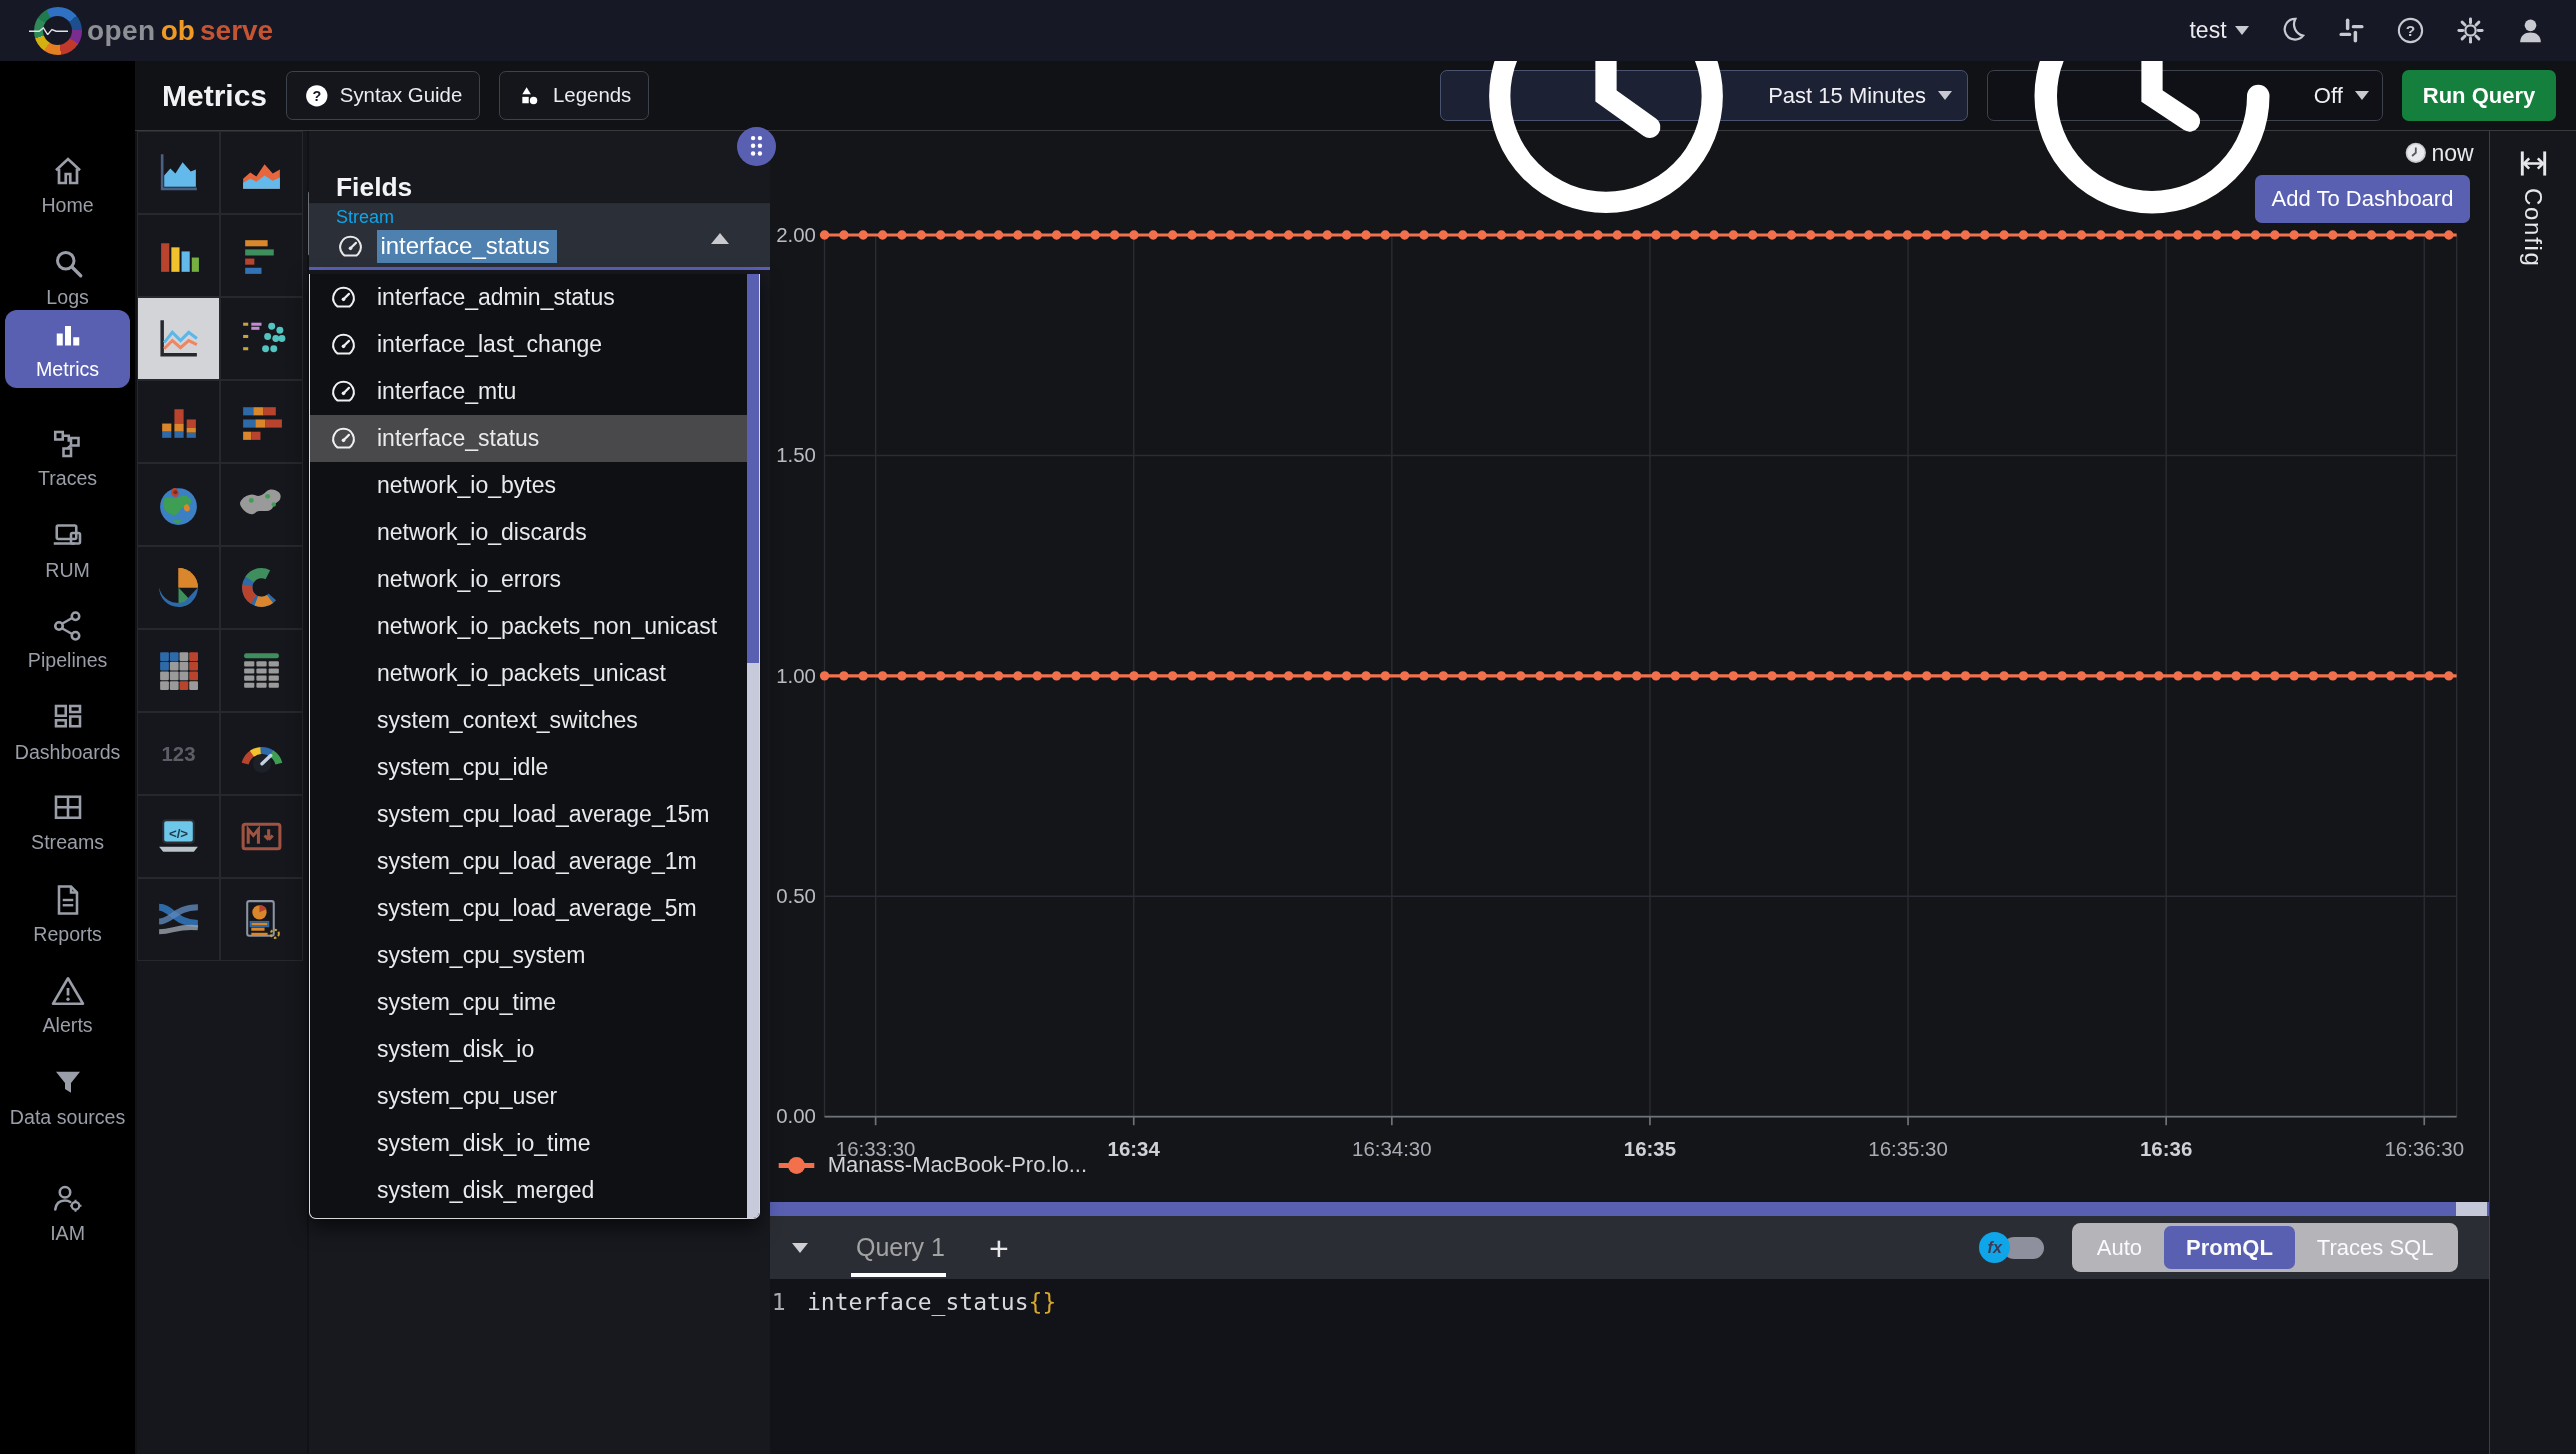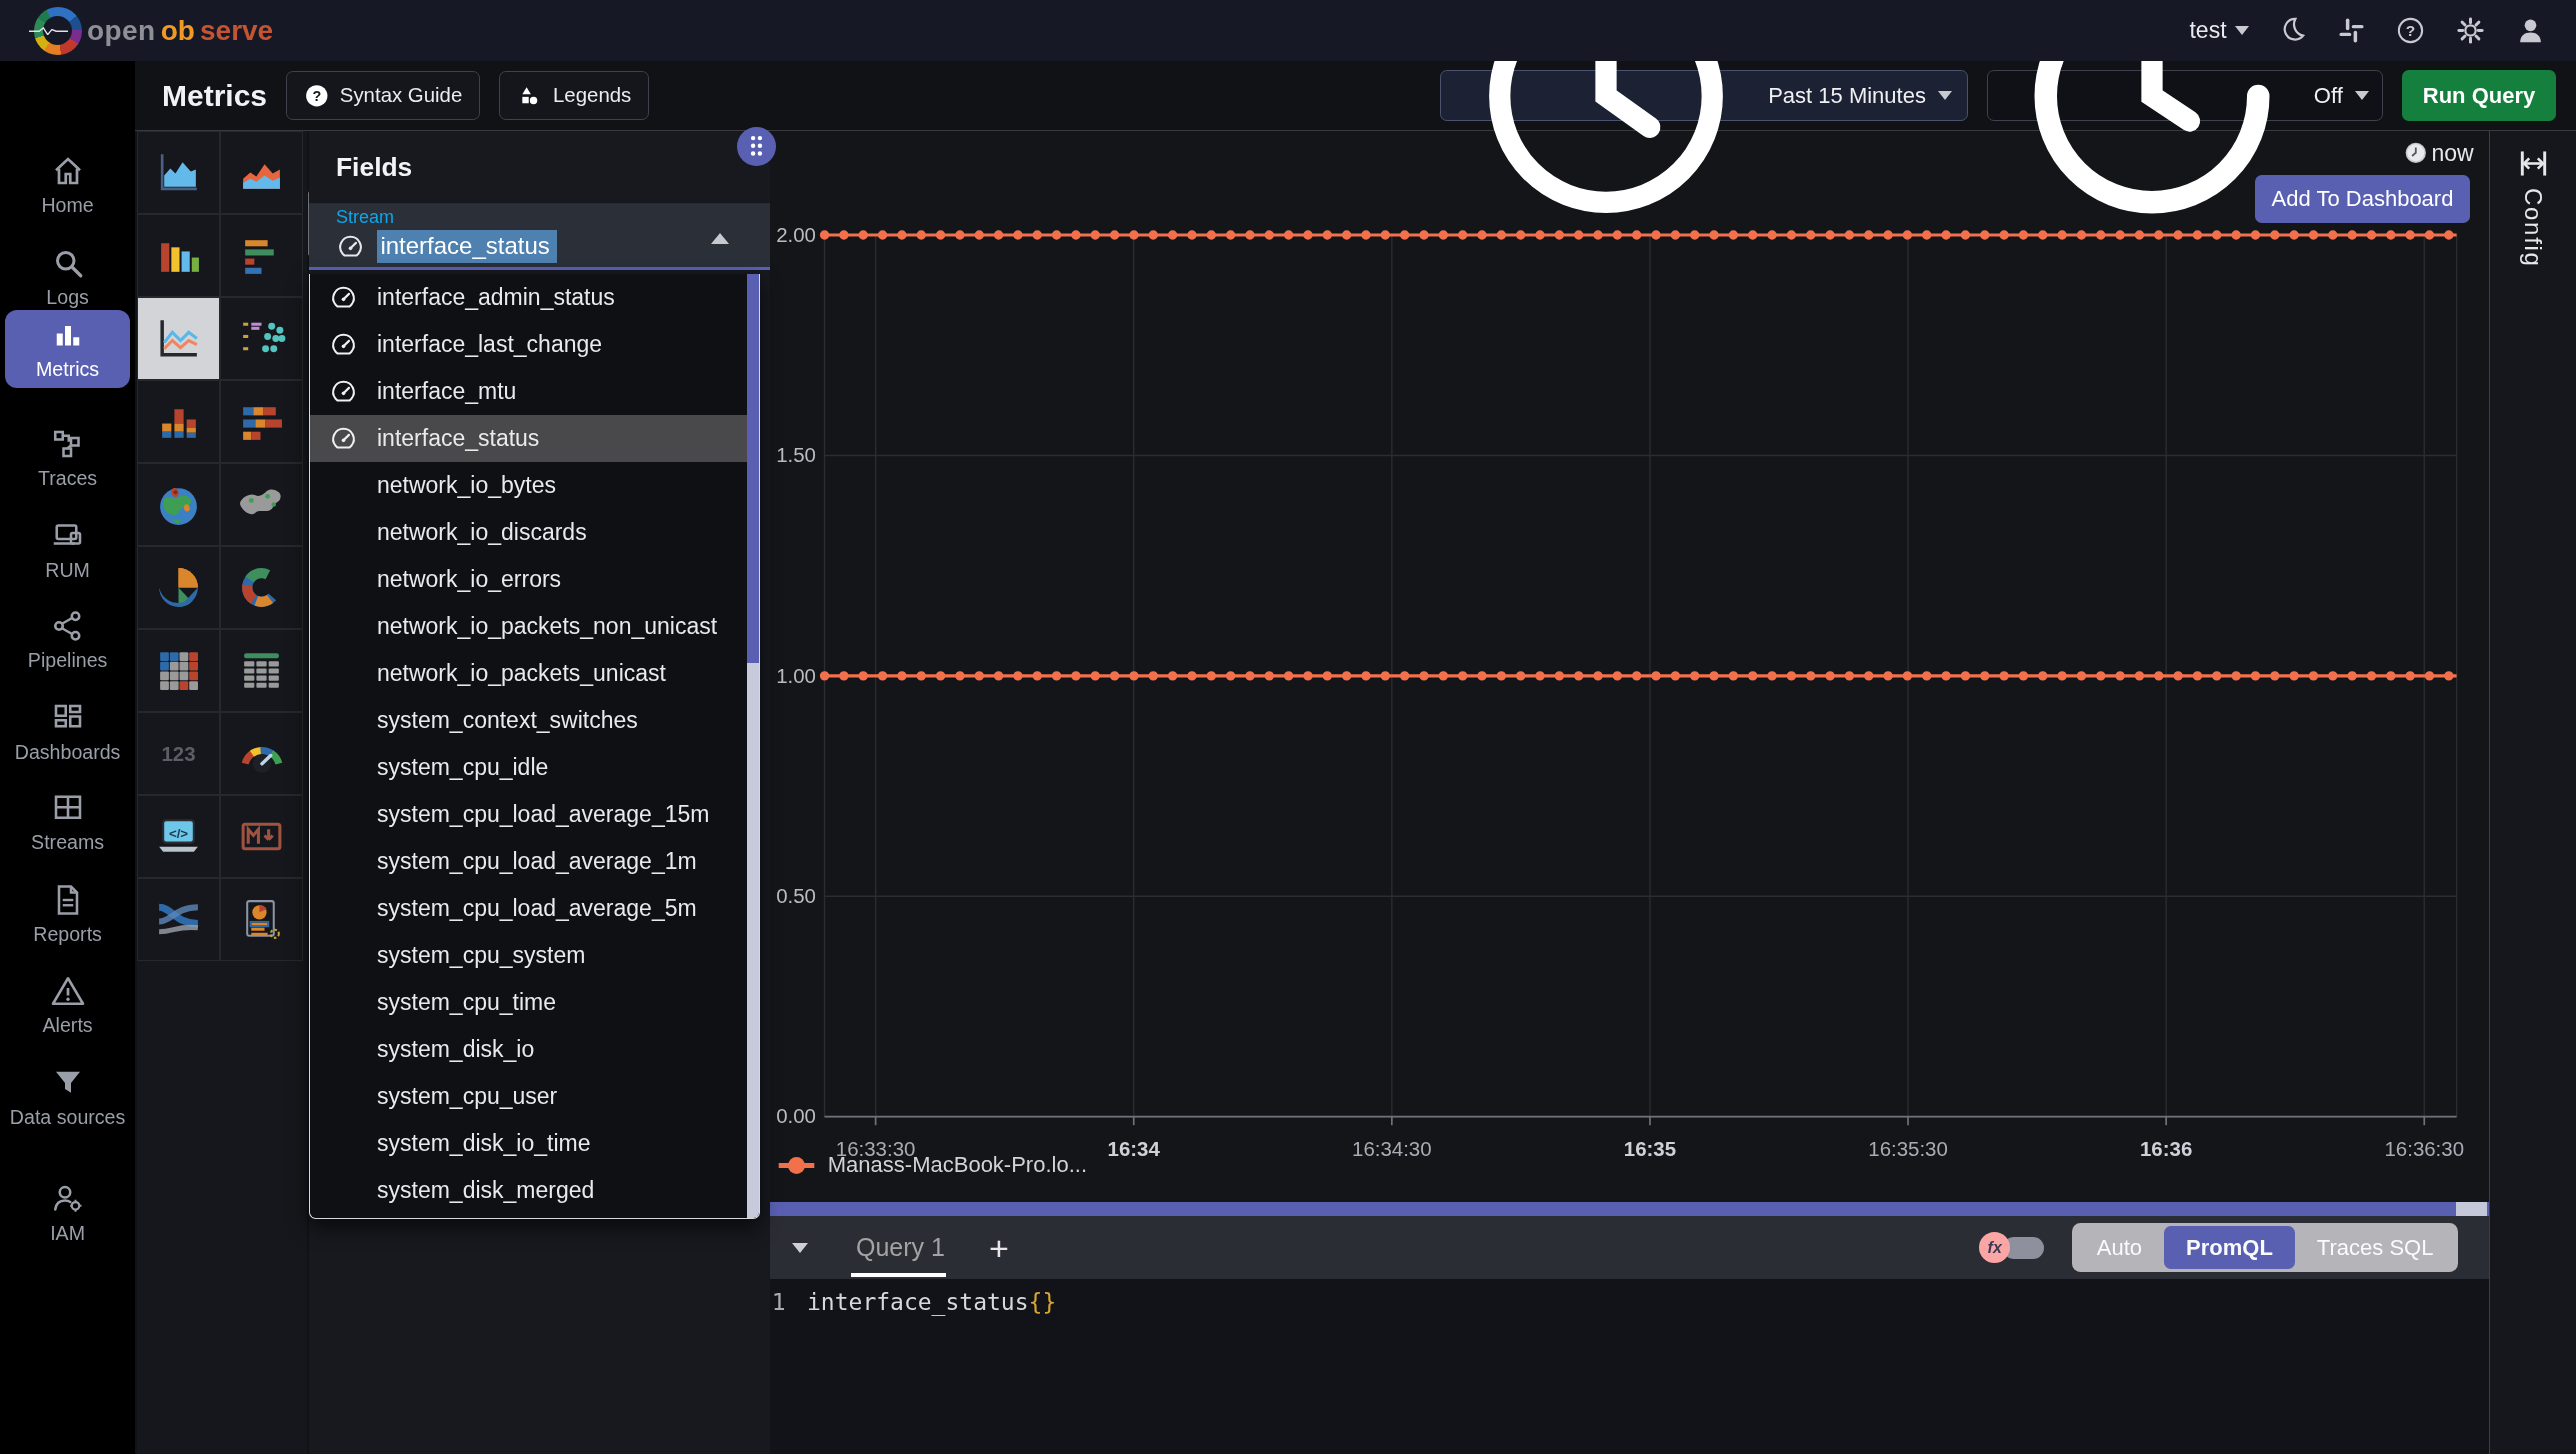--- a/index.html
+++ b/index.html
@@ -52,21 +52,21 @@
   
   #chart-selector { position:absolute; left:137px; top:131px; width:170px; height:1324px; background:#15171c; }
   #selector-grid { display:grid; grid-template-columns:83px 83px; grid-auto-rows:83px; }
   .sel-cell { border:0.9px solid #27282d; display:flex; align-items:center; justify-content:center; cursor:pointer; background:#15171c; }
   .sel-cell.selected { background:#d3d4d7; }
   .sel-cell svg { width:49px; height:49px; }
   #selector-scrollbar { position:absolute; right:-6.8px; top:60px; width:6px; height:65px; background:#707077; border-radius:2.6px; }
 
   
   #fields-panel { position:absolute; left:309px; top:131px; width:461px; height:1324px; background:#17191f; }
-  #fields-header { height:73px; border-bottom:0.9px solid #2a2b30; display:flex; align-items:center; }
+  #fields-header { height:73px; border-bottom:0.9px solid #2a2b30; display:flex; align-items:flex-end; }
   #fields-title { font-size:26.4px; font-weight:600; color:#f4f4f6; margin-left:27px; }
   #drag-handle { position:absolute; right:-6px; top:-4.3px; width:39px; height:39px; border-radius:50%;
     background:#5960b2; display:flex; align-items:center; justify-content:center; z-index:35; cursor:grab; }
   #stream-row { position:relative; height:66px; background:#2b2f38; border-bottom:3.4px solid #5a61b8; padding:3.4px 0 0 27px; cursor:pointer; }
   #stream-label { font-size:18px; color:#0ea5e9; }
   #stream-value-line { display:flex; align-items:center; gap:12px; margin-top:1.7px; }
   #stream-value-line svg { width:29px; height:29px; color:#e8e8ea; flex:none; }
   #stream-value { font-size:24px; color:#ffffff; background:#4e81b0; padding:1.7px 6.8px 3.4px 3.4px; }
   #stream-collapse { position:absolute; right:41px; top:29px; width:0; height:0;
     border-left:9.4px solid transparent; border-right:9.4px solid transparent; border-bottom:11px solid #c9c9ce; }
@@ -103,21 +103,21 @@
   #query-collapse { margin-left:22px; width:0; height:0; border-left:8.5px solid transparent;
     border-right:8.5px solid transparent; border-top:10.2px solid #cfcfd4; cursor:pointer; }
   #query-tab { margin-left:48px; color:#a3a3a3; font-size:25px; position:relative; height:63px;
     display:flex; align-items:center; cursor:pointer; }
   #query-tab::after { content:""; position:absolute; left:-5.1px; bottom:1.7px; width:95px; height:4.3px; background:#ffffff; }
   #add-query-btn { margin-left:44px; color:#e8e8ea; font-size:34px; font-weight:300; line-height:1;
     background:none; border:none; cursor:pointer; }
   #query-toolbar-right { margin-left:auto; display:flex; align-items:center; gap:27px; margin-right:31px; }
   #fx-toggle { position:relative; width:66px; height:34px; cursor:pointer; }
   #fx-pill { position:absolute; left:24px; top:6.8px; width:41px; height:22px; background:#8e919d; border-radius:11px; }
-  #fx-knob { position:absolute; left:0; top:1.7px; width:31px; height:31px; border-radius:50%; background:#fca5a5;
+  #fx-knob { position:absolute; left:0; top:1.7px; width:31px; height:31px; border-radius:50%; background:#0ea5e9;
     color:#3a3a55; font-size:16px; font-style:italic; font-weight:bold; display:flex; align-items:center; justify-content:center; }
   #mode-group { display:flex; background:#b5b5b9; border-radius:8.5px; padding:2.6px; height:49px; }
   .mode-btn { border:none; background:transparent; color:#fbfbfd; font-size:22px; padding:0 22px;
     border-radius:6.8px; cursor:pointer; }
   .mode-btn.active { background:#5960b2; font-weight:bold; }
   #editor { position:relative; height:175px; background:#121318; font-family:"DejaVu Sans Mono", monospace; }
   #editor-line { display:flex; padding-top:10.2px; font-size:23px; }
   #line-number { width:37px; color:#a8abb2; text-align:left; padding-left:1.7px; }
   #code-text { color:#d6d9de; }
   #code-braces { color:#d9a62e; }

